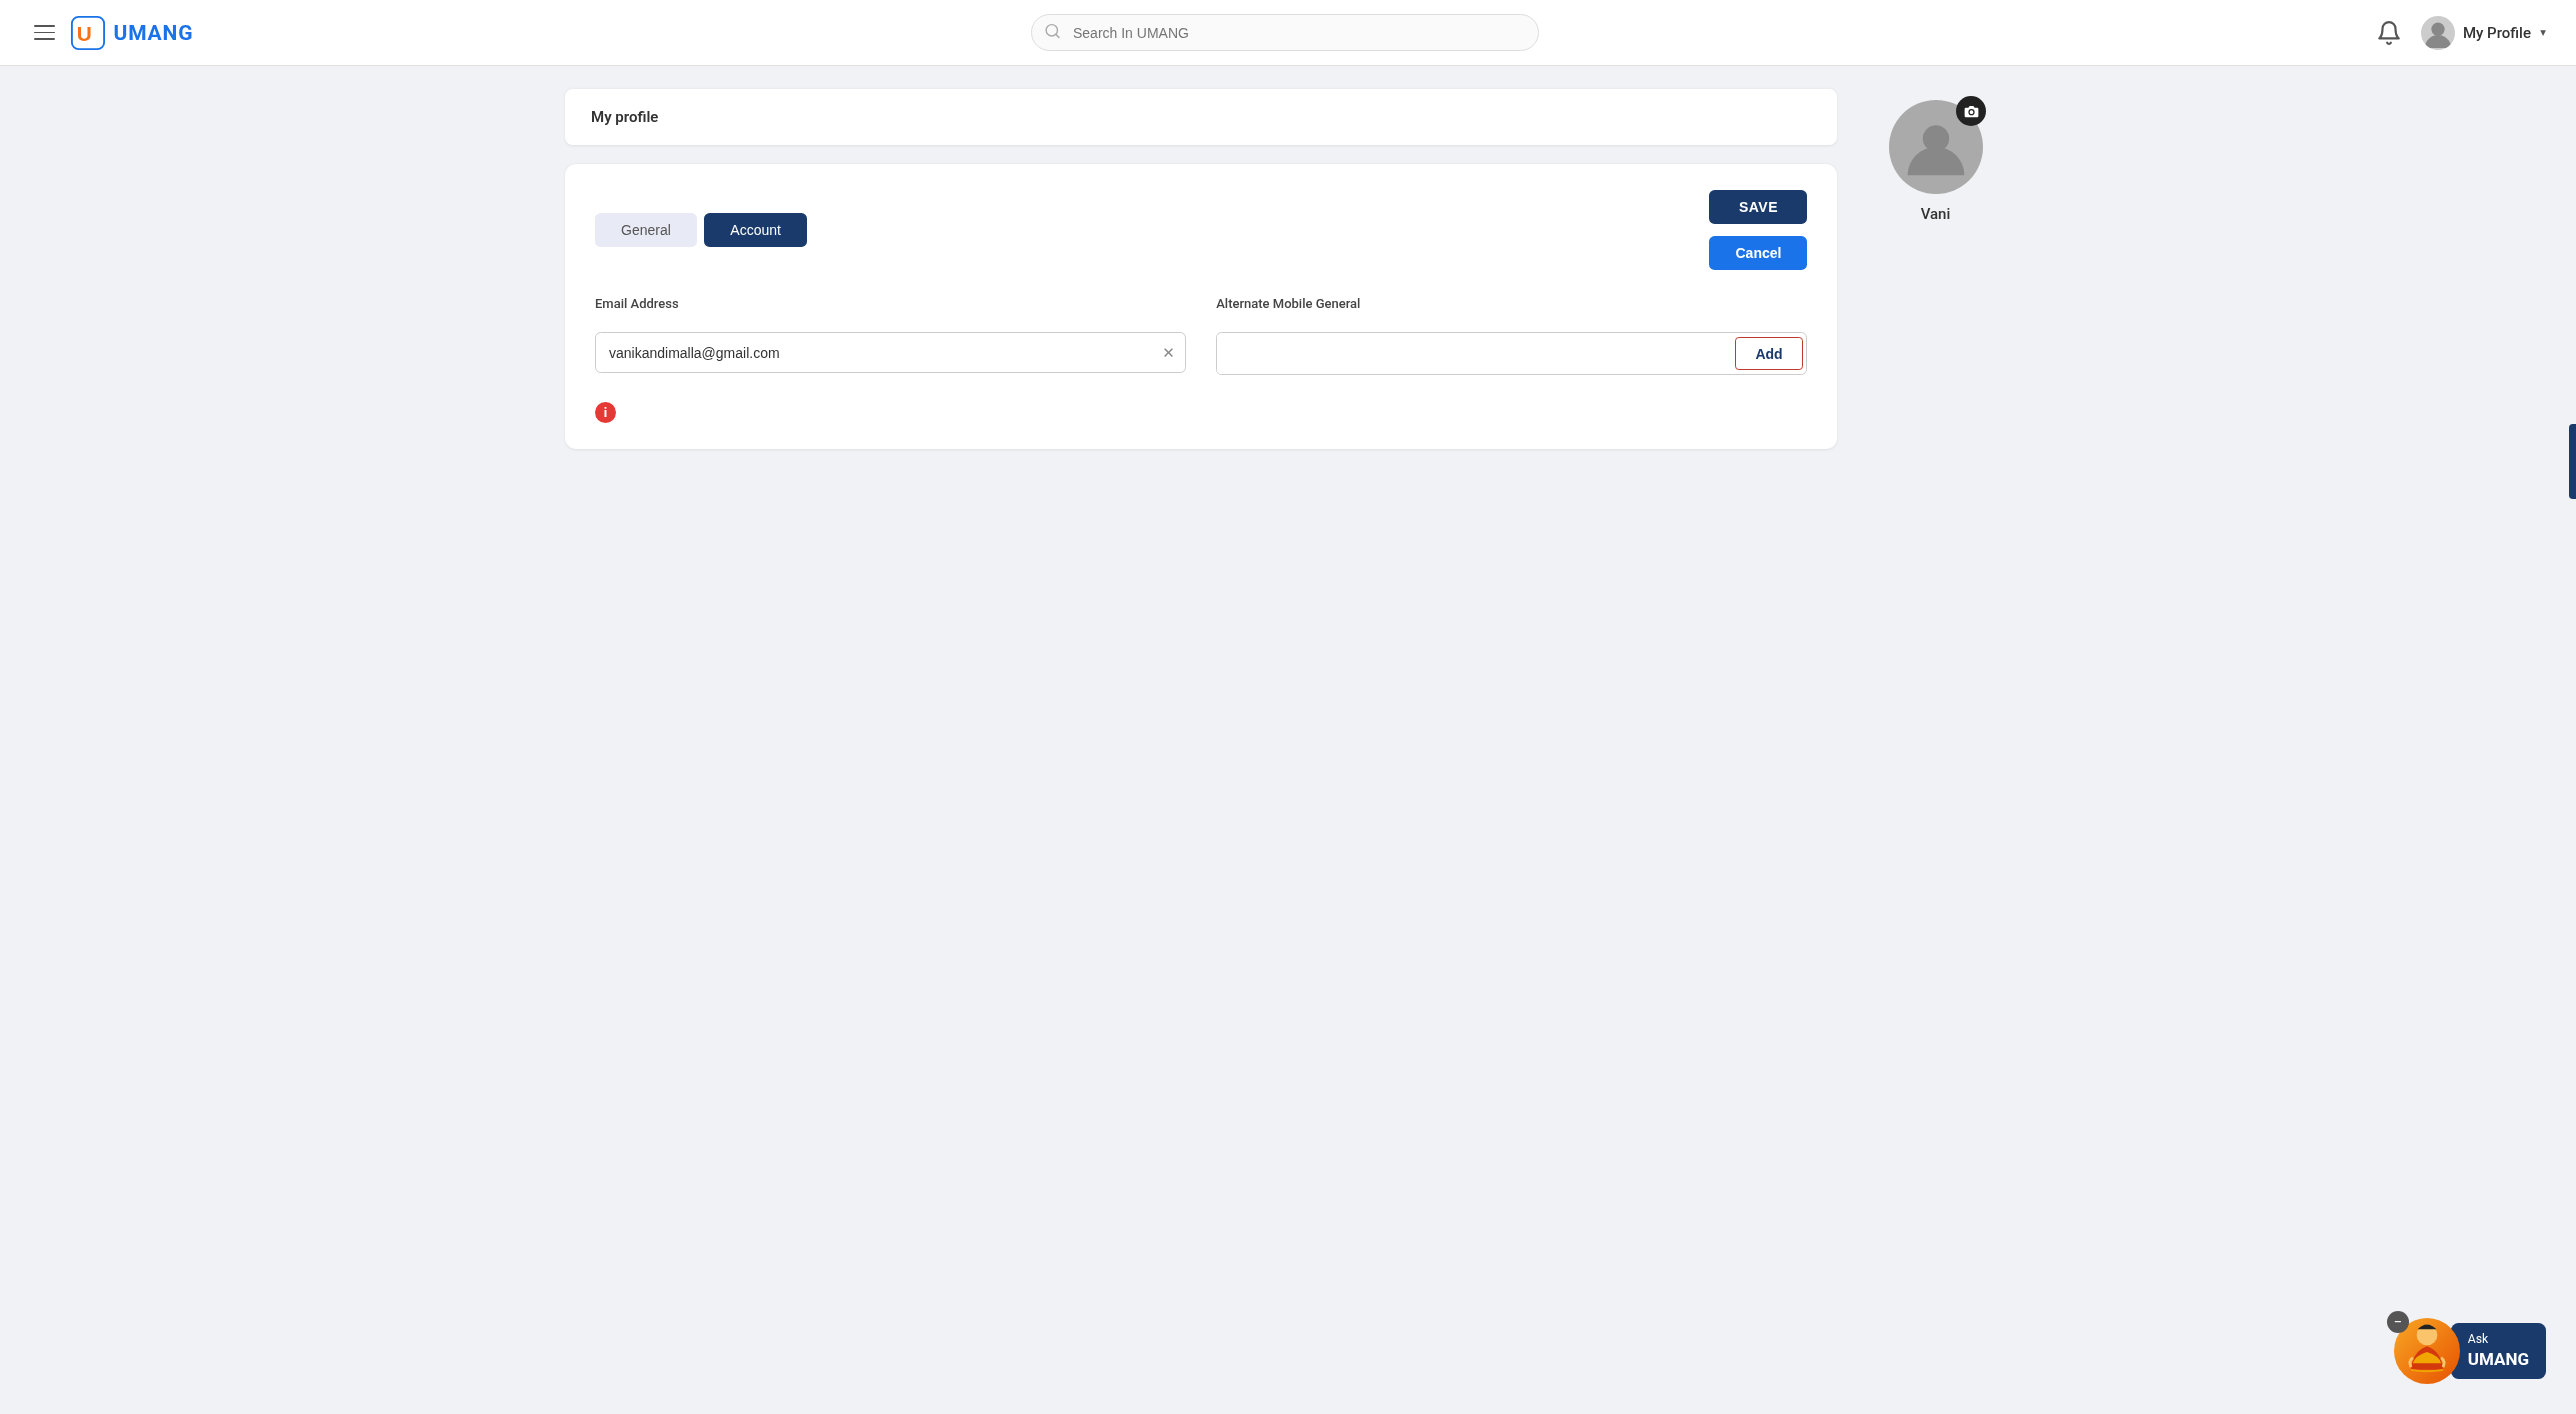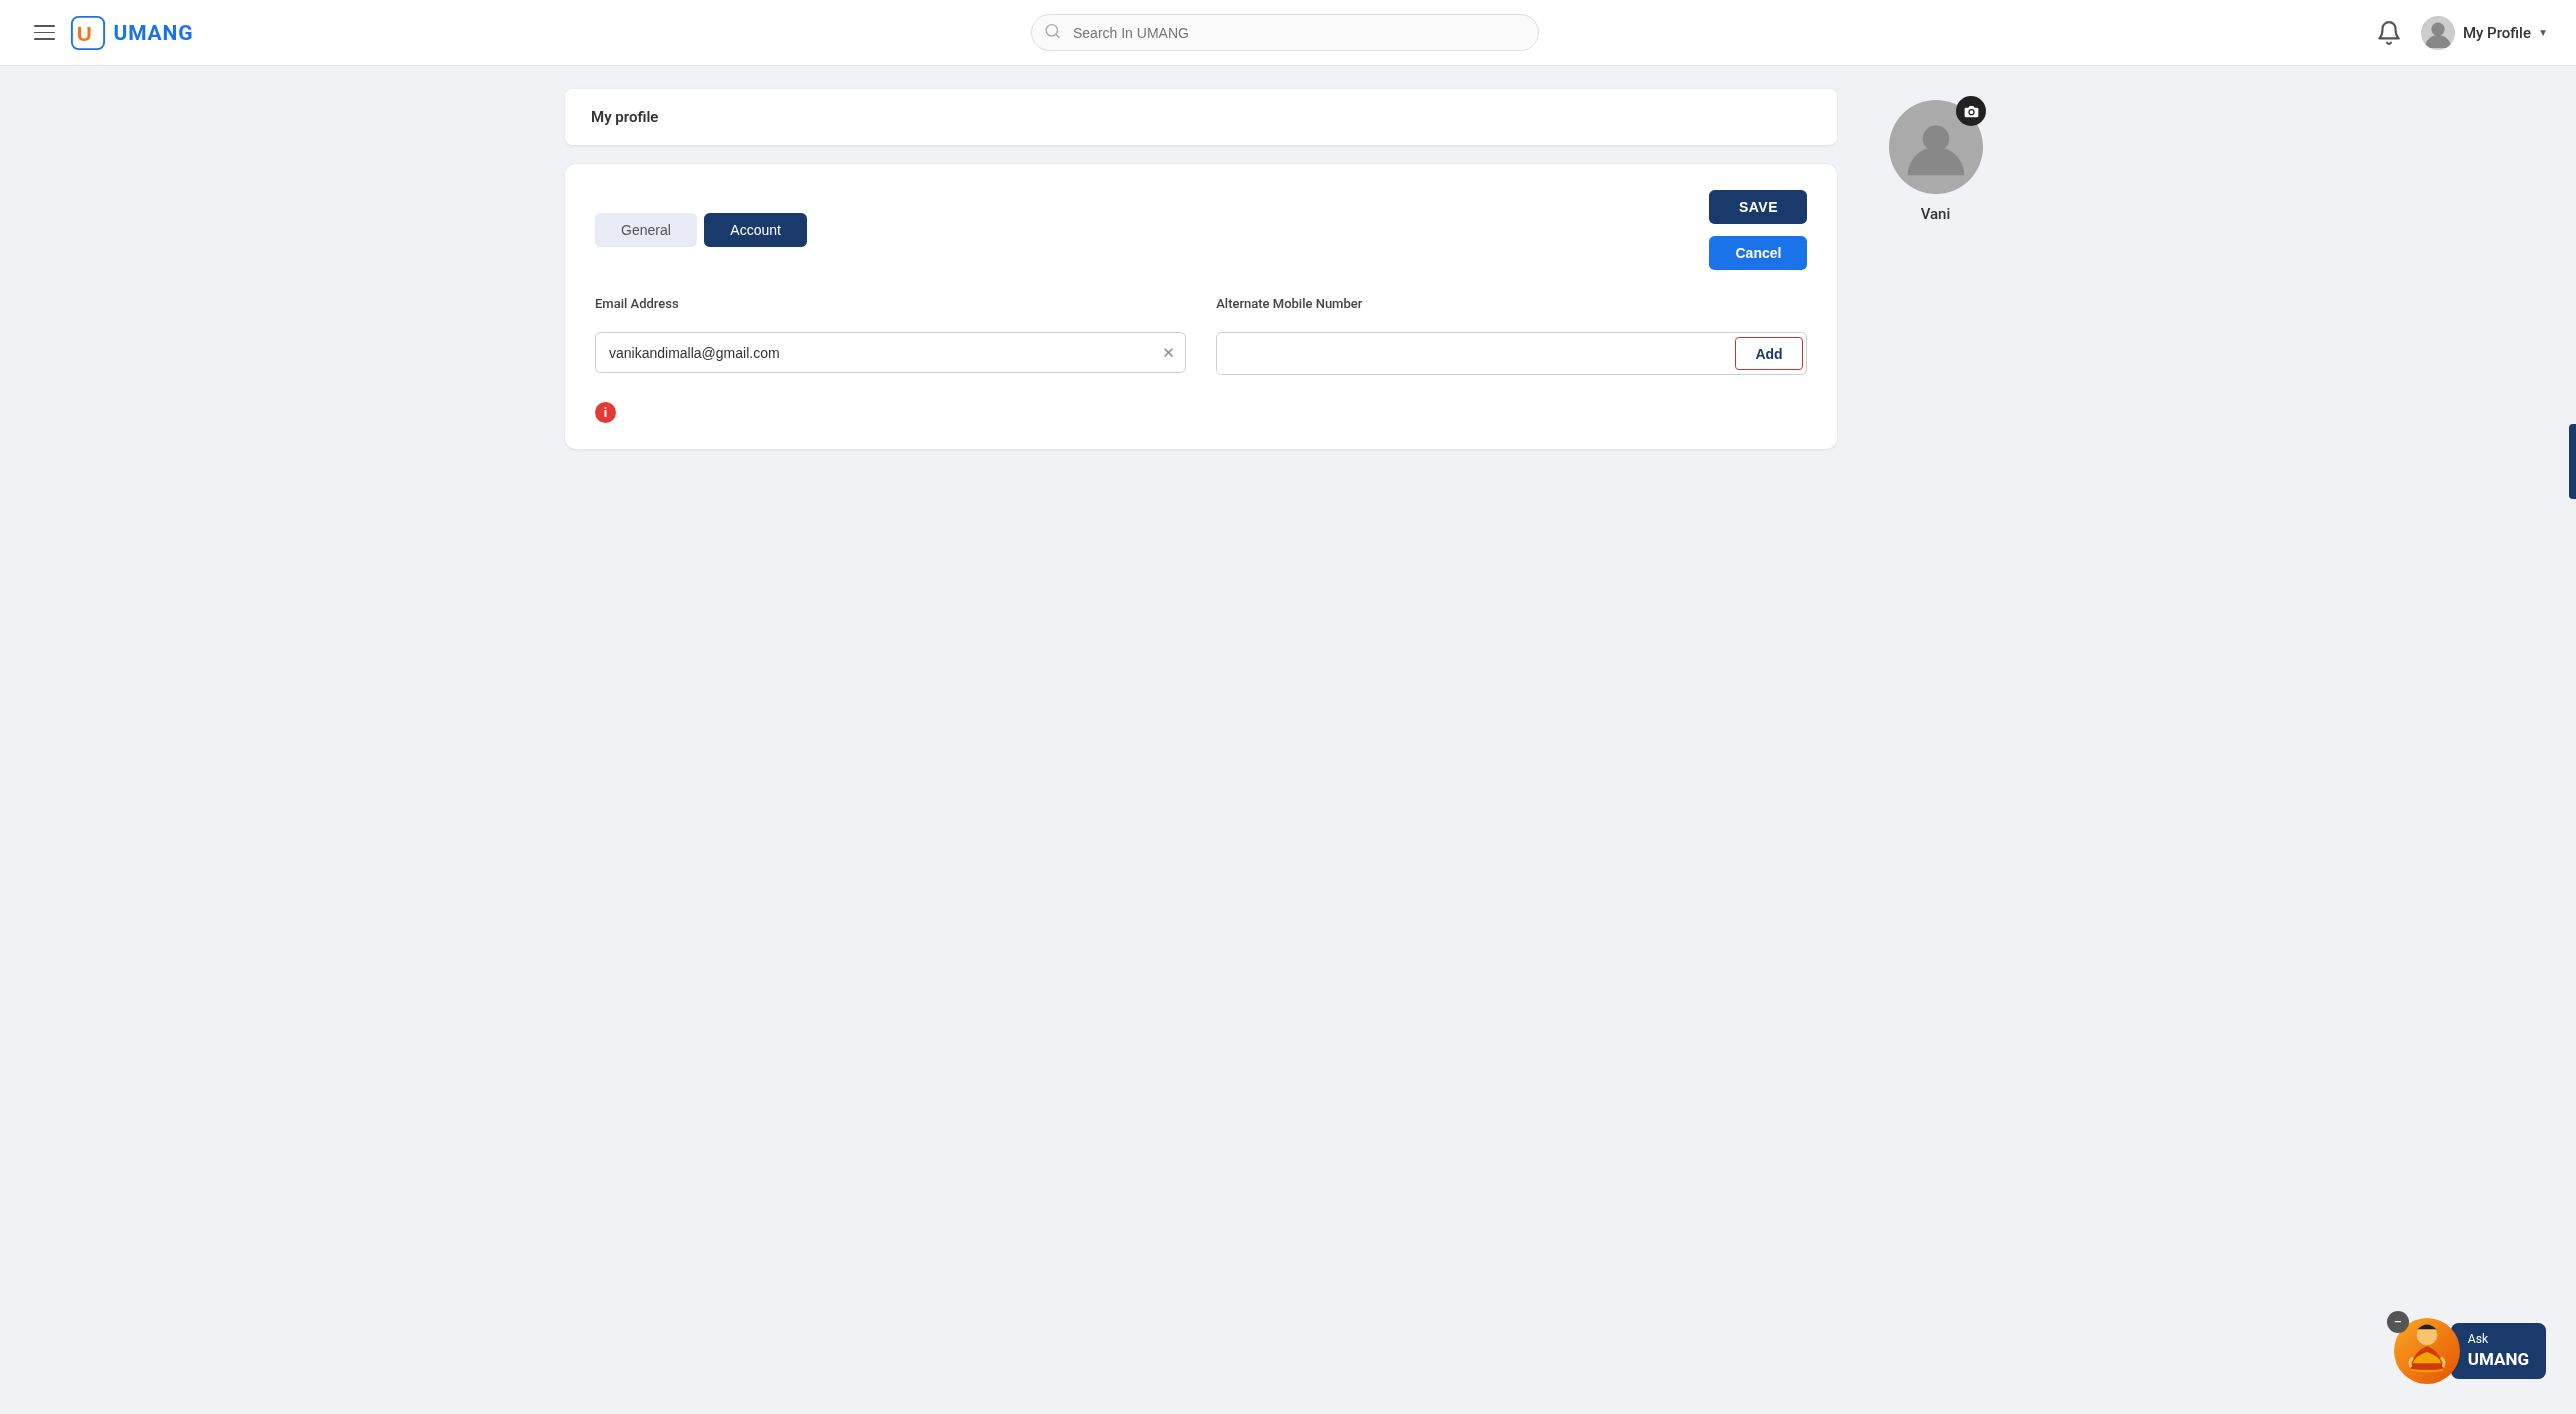--- a/index.html
+++ b/index.html
@@ -496,21 +496,21 @@
         <div class="field-group">
           <label class="field-label">Email Address</label>
           <div class="input-wrapper">
             <input class="field-input" type="email" value="vanikandimalla@gmail.com" style="">
             <span class="clear-icon">✕</span>
           </div>
           <div class="info-icon">i</div>
         </div>
 
         <div class="field-group">
-          <label class="field-label">Alternate Mobile Number</label>
+          <label class="field-label">Alternate Mobile General</label>
           <div class="alternate-input-wrapper">
             <input class="alternate-input" type="tel" value="" style="">
             <button class="add-btn">Add</button>
           </div>
         </div>
 
       </div>
     </div>
   </div>
 

